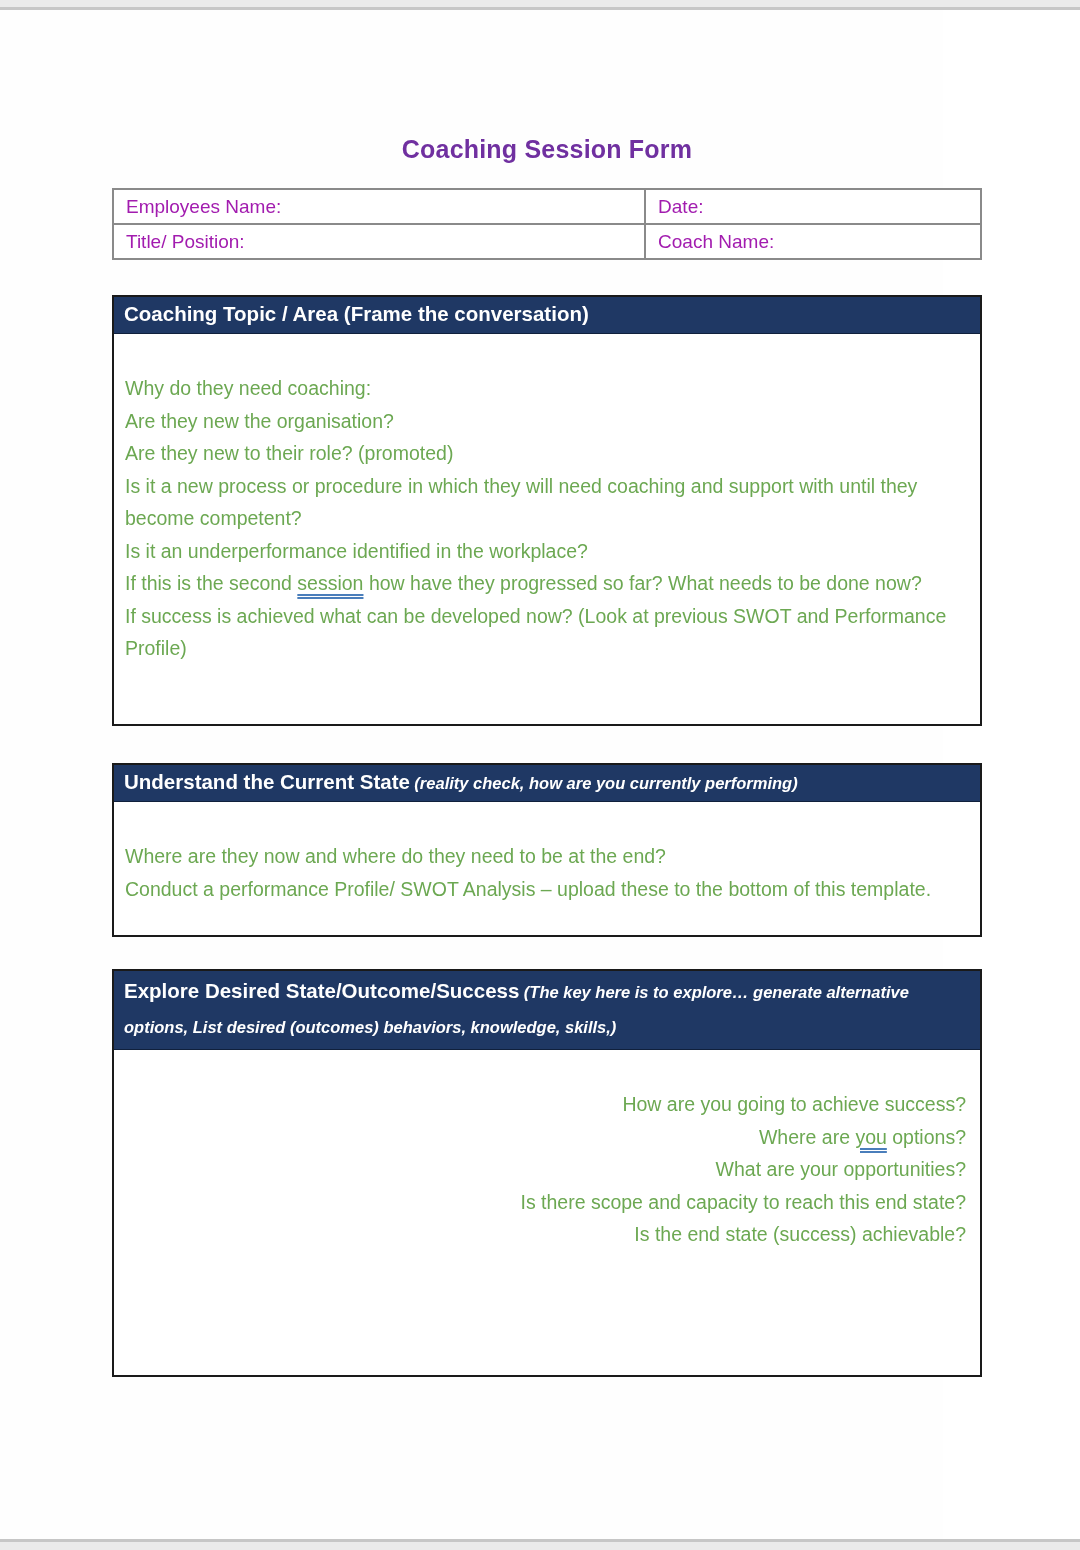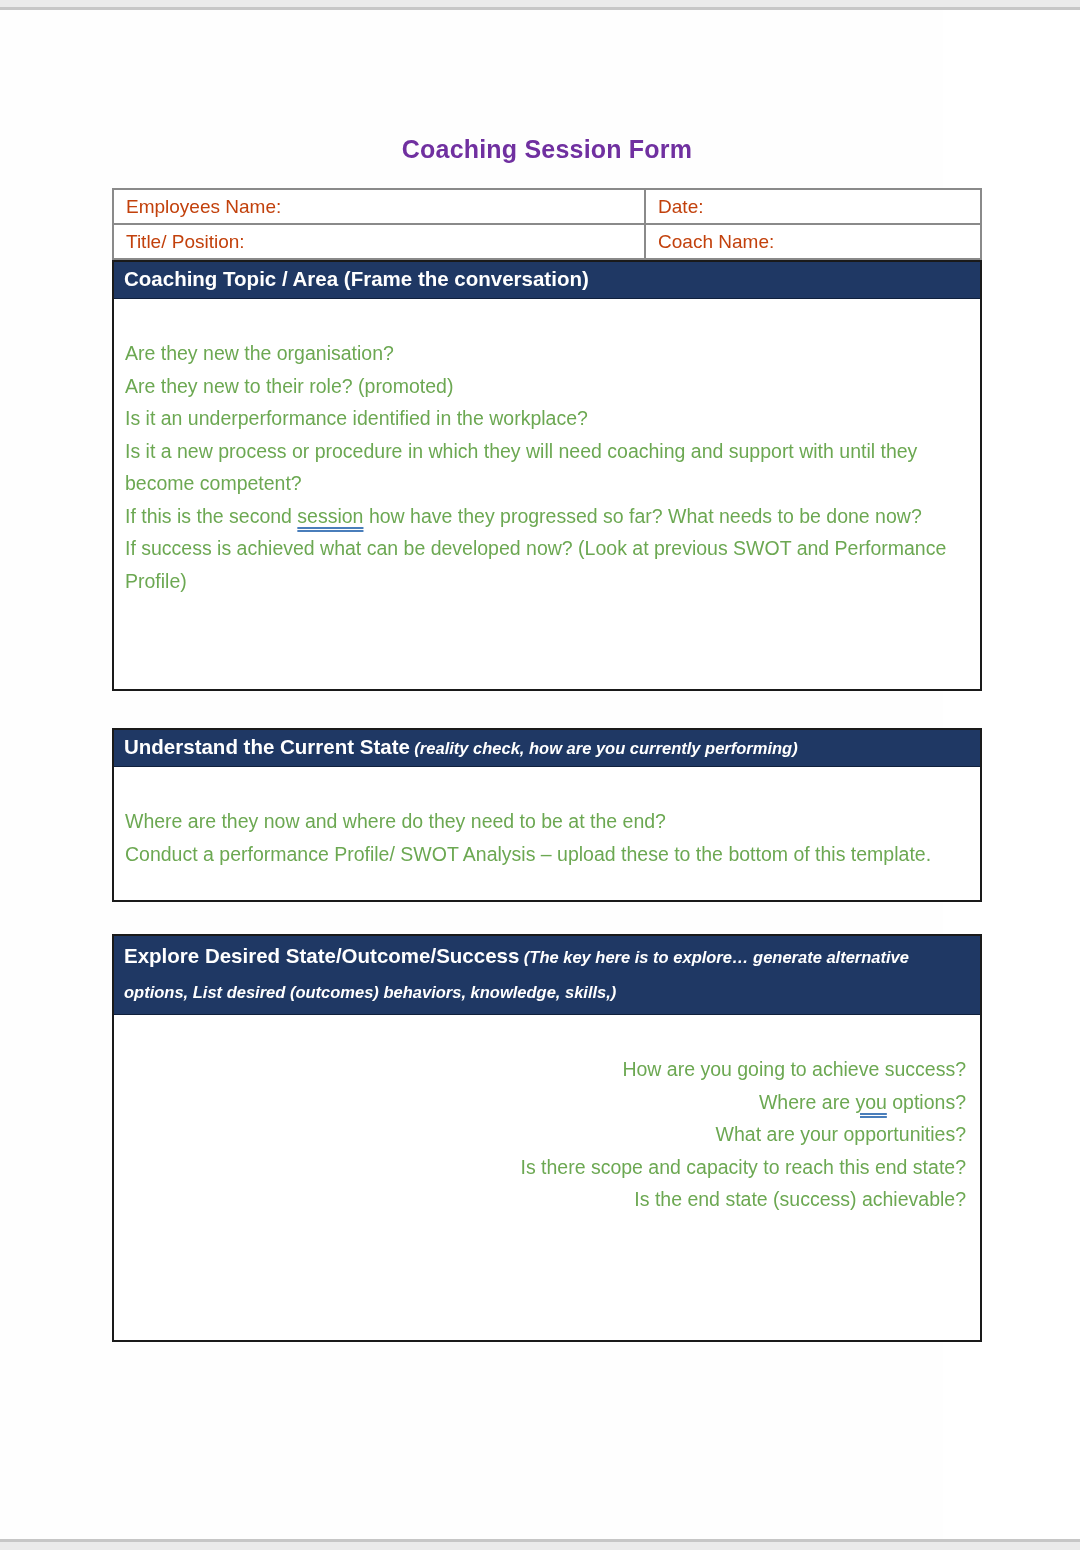--- a/index.html
+++ b/index.html
@@ -29,21 +29,21 @@
   table.info-table {
     width: 870px;
     margin-top: 24px;
     border-collapse: collapse;
     table-layout: fixed;
   }
   table.info-table td {
     border: 2px solid #8a8a8a;
     height: 35px;
     font-size: 19px;
-    color: #c2410c;
+    color: #a21caf;
     padding: 2px 0 2px 12px;
     vertical-align: middle;
     background: #ffffff;
   }
   td.col-left  { width: 61.3%; }
   td.col-right { width: 38.7%; }
 
   section.box {
     width: 870px;
     border: 2px solid #1a1a1a;
@@ -61,21 +61,21 @@
   .box-header.two-line { line-height: 34px; padding: 3px 20px 4px 10px; }
 
   .box-body {
     padding: 38px 14px 0 11px;
     color: #6ca852;
     font-size: 19.5px;
     line-height: 32.5px;
   }
   .box-body p { margin: 0; }
 
-  .s1 { }
+  .s1 { margin-top: 35px; }
   .s1 .box-body { height: 390px; }
   .s2 { margin-top: 37px; }
   .s2 .box-body { height: 133px; }
   .s3 { margin-top: 32px; }
   .s3 .box-body { height: 325px; text-align: right; }
 
   .u-gram {
     text-decoration: underline double #4a7ebb;
     text-decoration-thickness: 1.5px;
     text-underline-offset: 4px;
@@ -102,24 +102,25 @@
         <td class="col-right">Coach Name:</td>
       </tr>
     </tbody>
       </table>
 
     <section class="box s1">
       <header class="box-header">
         <span class="h-title">Coaching Topic / Area (Frame the conversation)</span>
       </header>
       <div class="box-body">
+        <p><span>Why do they need coaching:</span></p>
         <p><span>Are they new the organisation?</span></p>
         <p><span>Are they new to their role? (promoted)</span></p>
+        <p><span>Is it a new process or procedure in which they will need coaching and support with until they become competent?</span></p>
         <p><span>Is it an underperformance identified in the workplace?</span></p>
-        <p><span>Is it a new process or procedure in which they will need coaching and support with until they become competent?</span></p>
         <p><span>If this is the second </span><span class="u-gram">session</span><span> how have they progressed so far? What needs to be done now?</span></p>
         <p><span>If success is achieved what can be developed now? (Look at previous SWOT and Performance Profile)</span></p>
       </div>
     </section>
 
     <section class="box s2">
       <header class="box-header">
         <span class="h-title">Understand the Current State</span>
         <span class="h-sub">(reality check, how are you currently performing)</span>
       </header>

